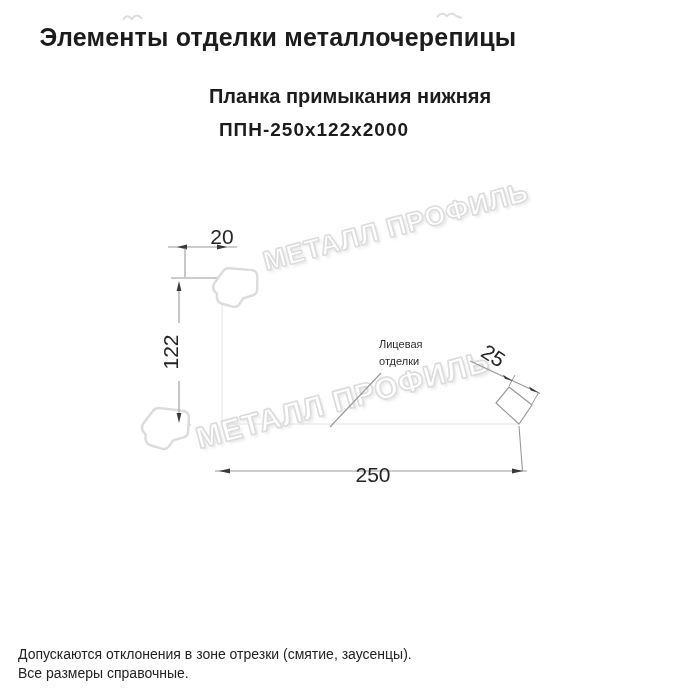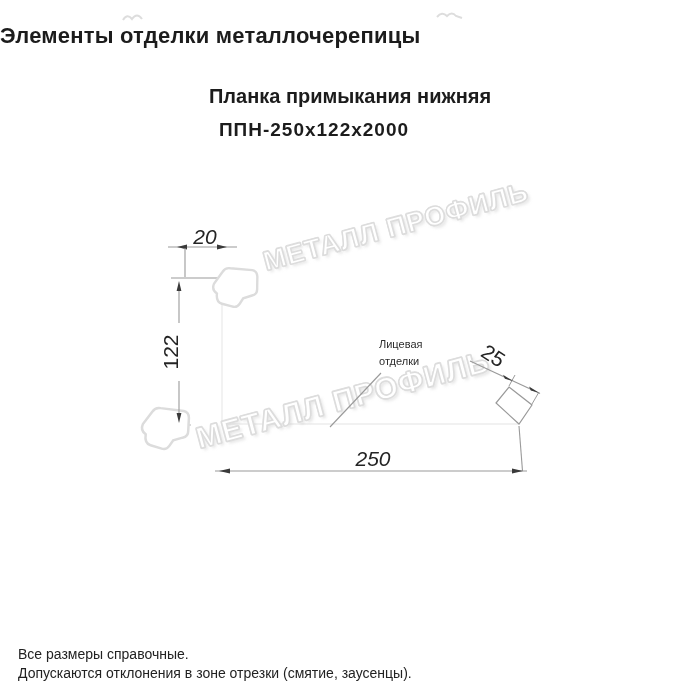--- a/index.html
+++ b/index.html
@@ -5,22 +5,22 @@
   html,body{margin:0;padding:0;}
   body{
     width:700px;height:700px;position:relative;overflow:hidden;
     background:#ffffff;
     font-family:"Liberation Sans","DejaVu Sans",sans-serif;
     color:#1e1e1e;
   }
   .abs{position:absolute;}
   
   .title{
-    left:0;top:23px;width:556px;text-align:left;
-    font-size:22px;font-weight:700;letter-spacing:.2px;color:#1c1c1c;
+    left:0;top:23px;width:556px;text-align:center;
+    font-size:25px;font-weight:700;letter-spacing:.2px;color:#1c1c1c;
   }
   .subtitle{
     left:0;top:85px;width:700px;text-align:center;
     font-size:20px;font-weight:700;color:#1c1c1c;
   }
   .model{
     left:0;top:119px;width:628px;text-align:center;
     font-size:19px;font-weight:700;letter-spacing:1px;color:#1c1c1c;
   }
   
@@ -34,23 +34,23 @@
   .wm1{left:264px;top:247px;font-size:27px;transform:rotate(-15deg);transform-origin:0 50%;}
   .wm2{left:197px;top:422px;font-size:30px;transform:rotate(-15deg);transform-origin:0 50%;}
   .wm-logo{z-index:2;}
   .wm-logo1{left:206px;top:264px;transform:rotate(-12deg);}
   .wm-logo2{left:136px;top:403px;transform:rotate(-10deg);}
   
   .dim{
     font-size:21px;color:#242424;text-align:center;z-index:4;
     font-weight:400;
   }
-  .dim20{left:181px;top:225px;width:48px;font-style:italic;}
+  .dim20{left:198px;top:225px;width:48px;}
   .dim122{left:140px;top:341px;width:60px;height:22px;transform:rotate(-90deg);}
-  .dim250{left:341px;top:447px;width:64px;font-style:italic;}
+  .dim250{left:341px;top:463px;width:64px;}
   .dim25{left:469px;top:344px;width:48px;transform:rotate(33deg);}
   .face-label{
     left:379px;top:336px;width:80px;font-size:11px;line-height:17px;
     color:#2d2d2d;z-index:4;
   }
   
   .footer{
     left:18px;top:645px;width:660px;font-size:14px;line-height:19px;color:#222222;
   }
   svg{position:absolute;left:0;top:0;}
@@ -115,15 +115,15 @@
 <div class="abs dim dim122">122</div>
 <div class="abs dim dim250">250</div>
 <div class="abs dim dim25">25</div>
 
 <div class="abs face-label">
   <div>Лицевая</div>
   <div>отделки</div>
 </div>
 
 <div class="abs footer">
+  <div>Допускаются отклонения в зоне отрезки (смятие, заусенцы).</div>
   <div>Все размеры справочные.</div>
-  <div>Допускаются отклонения в зоне отрезки (смятие, заусенцы).</div>
 </div>
 
 </body></html>

